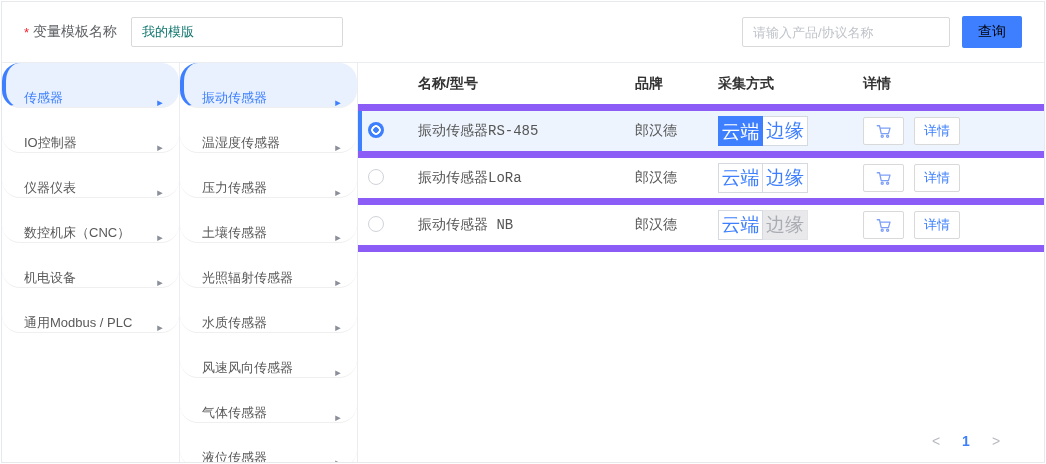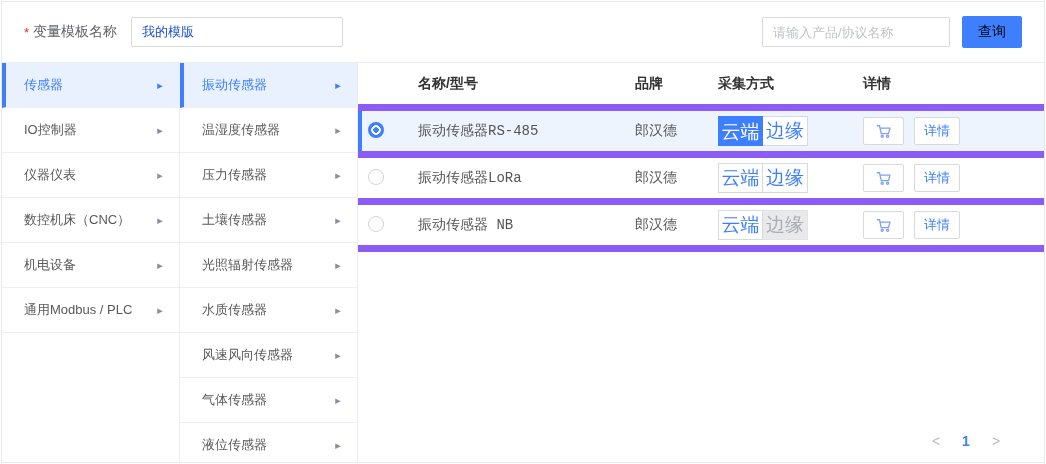--- a/index.html
+++ b/index.html
@@ -14,39 +14,39 @@
   }
   
   .topbar {
     height:61px; border-bottom:1px solid #ebedf0;
     display:flex; align-items:center; padding:0 22px;
   }
   .req { color:#f5222d; margin-right:4px; font-size:13px; }
   .form-label { color:#606266; font-size:14px; }
   .text-input {
     height:30px; border:1px solid #d9d9d9; border-radius:2px;
-    padding:0 10px; font-size:13px; color:#1d4ed8; outline:none;
+    padding:0 10px; font-size:13px; color:#0f766e; outline:none;
     font-family:inherit; background:#fff;
   }
   .tpl-input { width:212px; margin-left:14px; }
   .spacer { flex:1; }
-  .search-input { width:188px; }
+  .search-input { width:208px; }
   .search-input::placeholder { color:#bfc3c9; }
   .query-btn {
     width:60px; height:32px; margin-left:12px; border:none; border-radius:2px;
     background:var(--accent); color:#000000; font-size:14px; cursor:pointer;
     font-family:inherit;
   }
   
   .bodywrap { display:flex; height:400px; }
   .menu-col { width:178px; border-right:1px solid #ebedf0; flex:none; }
   .menu-item {
-    height:45px; display:flex; align-items:center; justify-content:space-between;
+    height:45px; display:flex; align-items:flex-end; justify-content:space-between;
     padding:0 16px 0 22px; border-bottom:1px solid #efefef;
-    font-size:13px; color:#595959; cursor:pointer; background:#fff;
+    font-size:13px; color:#595959; cursor:pointer; background:#fff;border-radius:18px;
   }
   .menu-item .arrow { font-size:8px; color:#8a8f99; transform:scale(.9); }
   .menu-item.active {
     background:var(--menu-active-bg); color:var(--accent);
     border-left:4px solid var(--accent); padding-left:18px;
   }
   .menu-item.active .arrow { color:var(--accent); }
   
   .table-col { flex:1; position:relative; }
   .t-row, .t-head {

